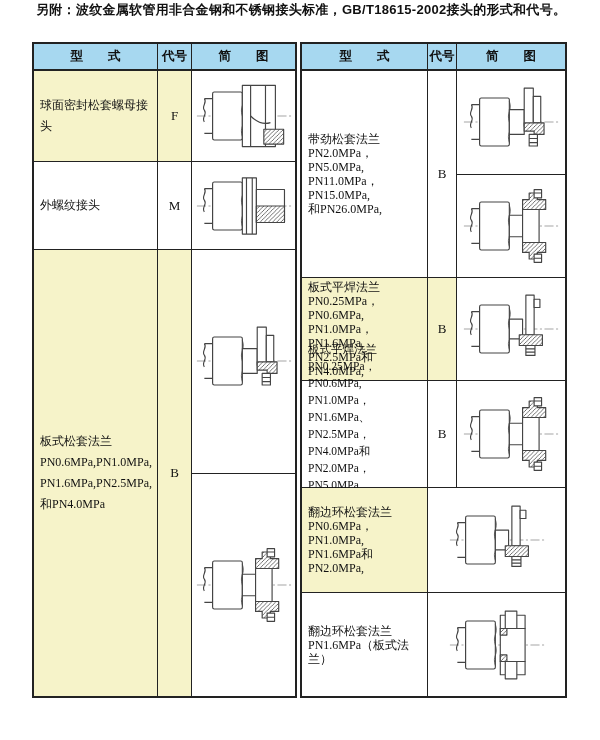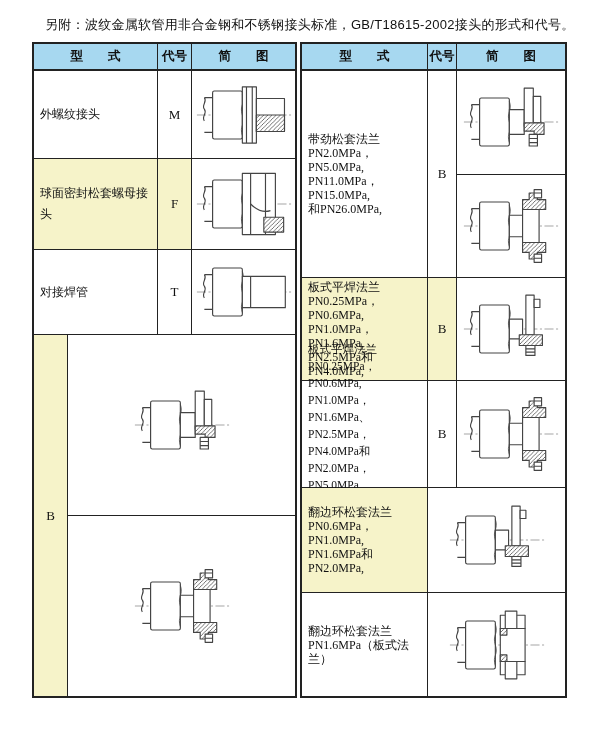--- a/index.html
+++ b/index.html
@@ -1,19 +1,19 @@
 <!DOCTYPE html>
 <html><head>
 <meta charset="utf-8">
 <style>
   html,body{margin:0;padding:0;background:#fff;}
   .page{position:relative;width:600px;height:740px;background:#fff;overflow:hidden;
         font-family:"Liberation Serif","DejaVu Serif",serif;color:#111;}
-  .title{position:absolute;left:36px;top:16px;width:545px;font-size:13px;font-weight:normal;
-         font-family:"Liberation Sans","DejaVu Sans",sans-serif;letter-spacing:.3px;margin-left:9px;}
+  .title{position:absolute;left:36px;top:1px;width:545px;font-size:13px;font-weight:bold;
+         font-family:"Liberation Sans","DejaVu Sans",sans-serif;letter-spacing:.3px;}
   .tbl{position:absolute;top:42px;border:2px solid #222;background:#fff;
        display:flex;flex-direction:column;box-sizing:border-box;}
   .tbl-left{left:32px;width:265px;height:656px;}
   .tbl-right{left:300px;width:267px;height:656px;}
   .thead{display:flex;background:#a7d8f0;border-bottom:2px solid #222;height:25px;flex:0 0 auto;
          font-family:"Liberation Sans","DejaVu Sans",sans-serif;font-weight:bold;font-size:12.5px;}
   .hc{display:flex;align-items:center;justify-content:center;box-sizing:border-box;}
   .row{display:flex;border-bottom:1px solid #222;flex:0 0 auto;box-sizing:border-box;}
   .row:last-child{border-bottom:none;flex:1 1 auto;}
   .c-type{padding:0 6px;display:flex;align-items:center;border-right:1px solid #222;
@@ -167,59 +167,52 @@
 <div class="page">
   <div class="title">另附：波纹金属软管用非合金钢和不锈钢接头标准，GB/T18615-2002接头的形式和代号。</div>
 
   <div class="tbl tbl-left">
     <div class="thead">
       <div class="hc hc-type">型　　式</div>
       <div class="hc hc-code">代号</div>
       <div class="hc hc-diag">简　　图</div>
     </div>
 
+    <div class="row" style="height:91px">
+      <div class="c-type yellow">球面密封松套螺母接头</div>
+      <div class="c-code yellow">F</div>
+      <div class="c-diag">
+          <div class="sub">
+        <svg class="dg" viewBox="0 0 120 92" aria-label="sphere-sealed-loose-nut-fitting">
+              <use href="#d-f"></use>
+            </svg>
+      </div>
+        </div>
+    </div>
+
     <div class="row" style="height:88px">
       <div class="c-type">外螺纹接头</div>
       <div class="c-code">M</div>
       <div class="c-diag">
           <div class="sub">
         <svg class="dg" viewBox="0 0 120 92" aria-label="male-thread-fitting">
               <use href="#d-m"></use>
             </svg>
       </div>
         </div>
     </div>
 
-    <div class="row" style="height:91px">
-      <div class="c-type yellow">球面密封松套螺母接头</div>
-      <div class="c-code yellow">F</div>
-      <div class="c-diag">
-          <div class="sub">
-        <svg class="dg" viewBox="0 0 120 92" aria-label="sphere-sealed-loose-nut-fitting">
-              <use href="#d-f"></use>
-            </svg>
-      </div>
-        </div>
-    </div>
-
-
-
-    <div class="row" style="height:85px">
-      <div class="c-type">对接焊管</div>
-      <div class="c-code">T</div>
-      <div class="c-diag">
-          <div class="sub">
-        <svg class="dg" viewBox="0 0 120 92" aria-label="butt-weld-pipe">
-              <use href="#d-t"></use>
-            </svg>
-      </div>
-        </div>
-    </div>
+
+
 
     <div class="row">
+      <div class="c-type yellow">板式松套法兰
+PN0.6MPa,PN1.0MPa,
+PN1.6MPa,PN2.5MPa,
+和PN4.0MPa</div>
       <div class="c-code yellow">B</div>
       <div class="c-diag">
         <div class="sub">
           <svg class="dg" viewBox="0 0 120 92" aria-label="plate-loose-flange-view-1">
               <use href="#d-fa"></use>
             </svg>
         </div>
         <div class="sub">
           <svg class="dg" viewBox="0 0 120 92" aria-label="plate-loose-flange-view-2">
               <use href="#d-fb"></use>

